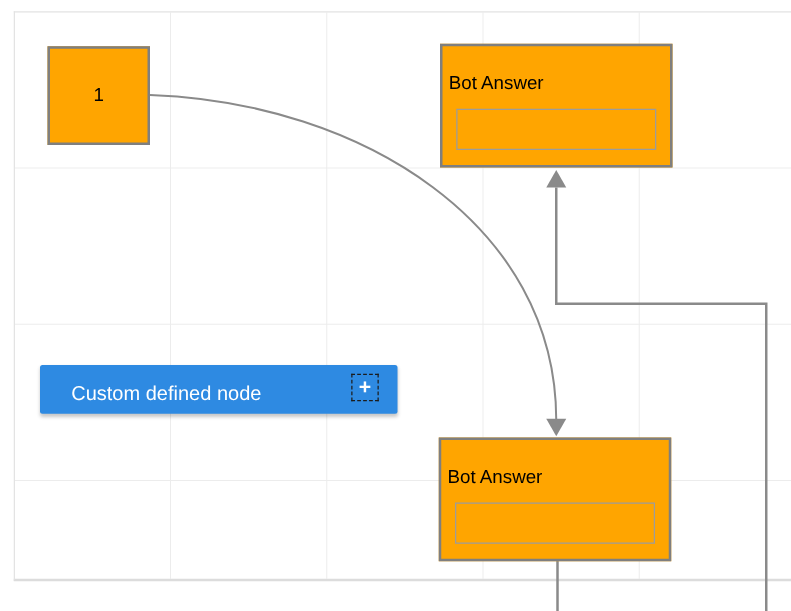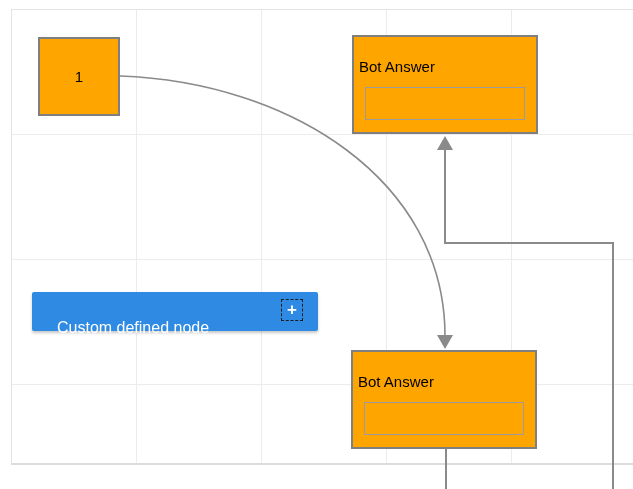--- a/index.html
+++ b/index.html
@@ -41,21 +41,21 @@
   #bot-top{left:352px;top:35px;}
   #bot-bottom{left:351px;top:350px;}
   
   .custom-node{
     position:absolute;z-index:3;left:32px;top:292px;width:286px;height:39px;
     background:var(--custom-node-fill,#2e8ae2);
     border-radius:2px;box-shadow:0 2px 3px rgba(0,0,0,0.22);
     color:var(--custom-node-label,#fff);
   }
   .custom-node .label{
-    position:absolute;left:25px;top:16px;line-height:39px;font-size:16px;white-space:nowrap;
+    position:absolute;left:25px;top:4px;line-height:39px;font-size:16px;white-space:nowrap;
   }
   .add-btn{
     position:absolute;left:249px;top:7px;width:20px;height:20px;
     border:1px dashed #1c1c1c;color:#fff;
     display:flex;align-items:center;justify-content:center;
     font-size:17px;font-weight:600;line-height:20px;cursor:pointer;
   }
 </style>
 </head>
 <body>

